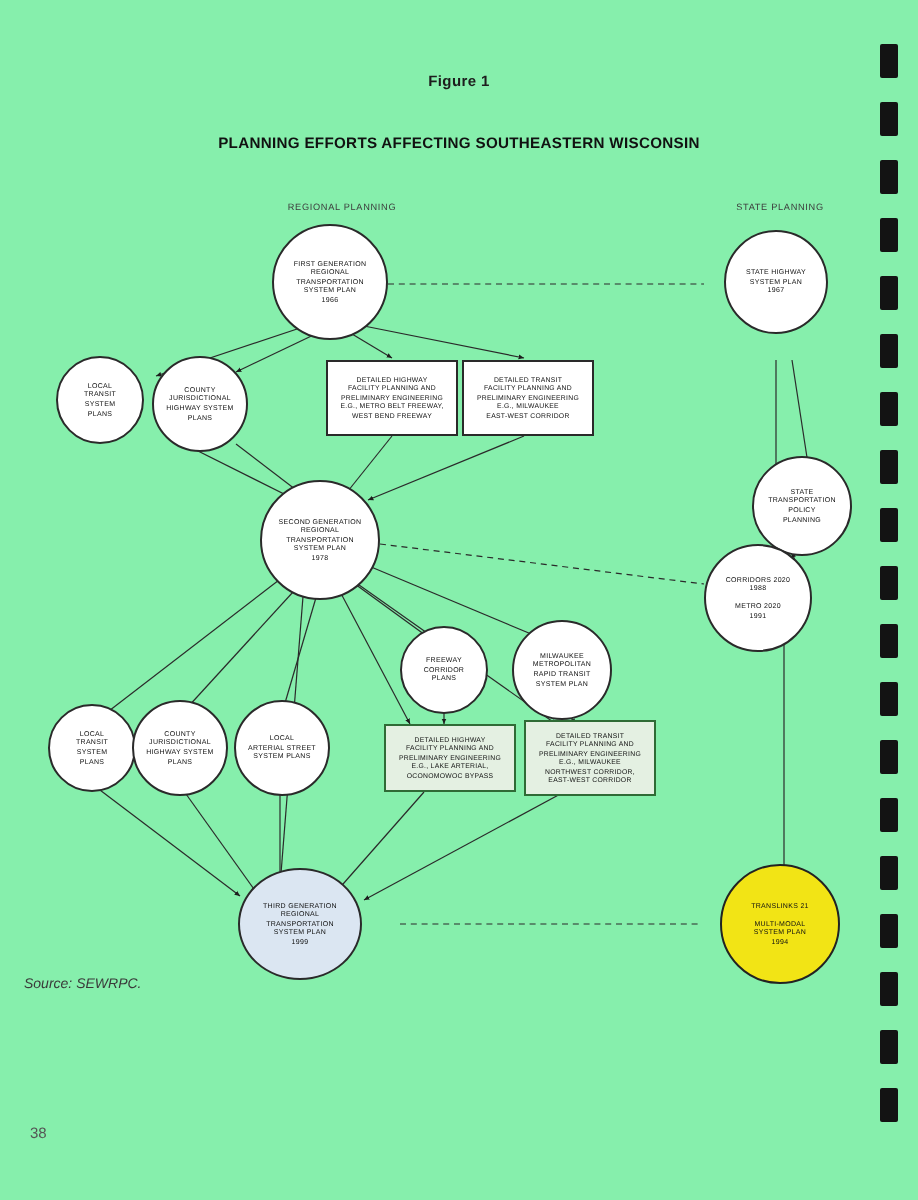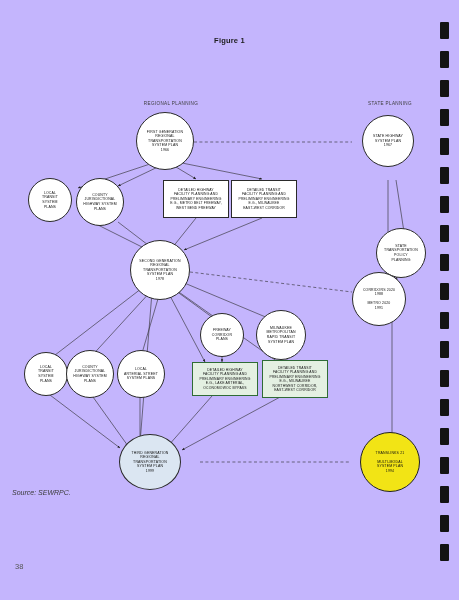--- a/index.html
+++ b/index.html
@@ -1,17 +1,17 @@
 <!DOCTYPE html>
 <html><head>
 <meta charset="utf-8">
 <style>
   html,body{margin:0;padding:0;background:#c9c9c9;}
   body{font-family:"Liberation Sans",sans-serif;}
-  #page{position:relative;width:459px;height:600px;background:#c4b5fd;overflow:hidden;}
+  #page{position:relative;width:459px;height:600px;background:#86efac;overflow:hidden;}
 
   
   .fig-label{position:absolute;left:0;right:0;top:36px;text-align:center;
     font-size:7.5px;font-weight:bold;color:#1d1d1d;letter-spacing:.2px;}
   .fig-title{position:absolute;left:60px;right:60px;top:56px;text-align:center;
     font-size:7.6px;font-weight:bold;color:#111;line-height:10.5px;letter-spacing:.15px;}
 
   .source{position:absolute;left:12px;top:489px;font-size:7px;font-style:italic;color:#3a3a3a;}
   .pageno{position:absolute;left:15px;top:562px;font-size:7.5px;color:#555;}
 
@@ -39,20 +39,21 @@
   .bind{position:absolute;right:10px;width:9px;height:17px;background:#131313;border-radius:1px;}
 </style>
 </head>
 <body>
 
 <div id="page">
 
   <div class="fig-label">Figure 1</div>
   <div class="fig-title">
     <br>
+    <span>PLANNING EFFORTS AFFECTING SOUTHEASTERN WISCONSIN</span>
   </div>
 
   <svg id="wires" viewBox="0 0 459 600">
     <defs>
       <marker id="ah" viewBox="0 0 10 10" refX="9" refY="5" markerWidth="5" markerHeight="5" orient="auto-start-reverse">
         <path d="M0,1 L9,5 L0,9 z" fill="#1d1d1d"></path>
       </marker>
     </defs>
     <g stroke="#2a2a2a" stroke-width="0.6" fill="none" marker-end="url(#ah)">
 

